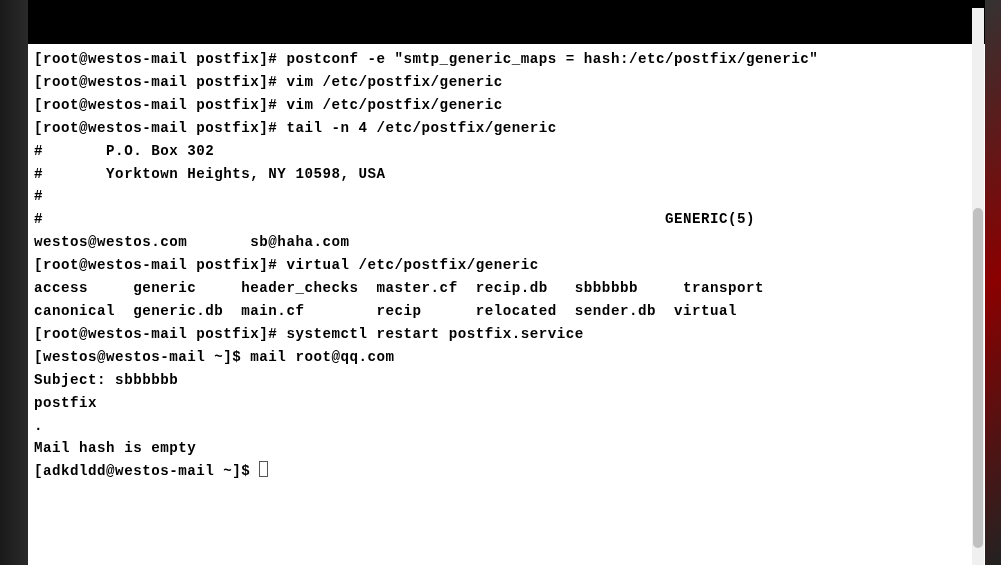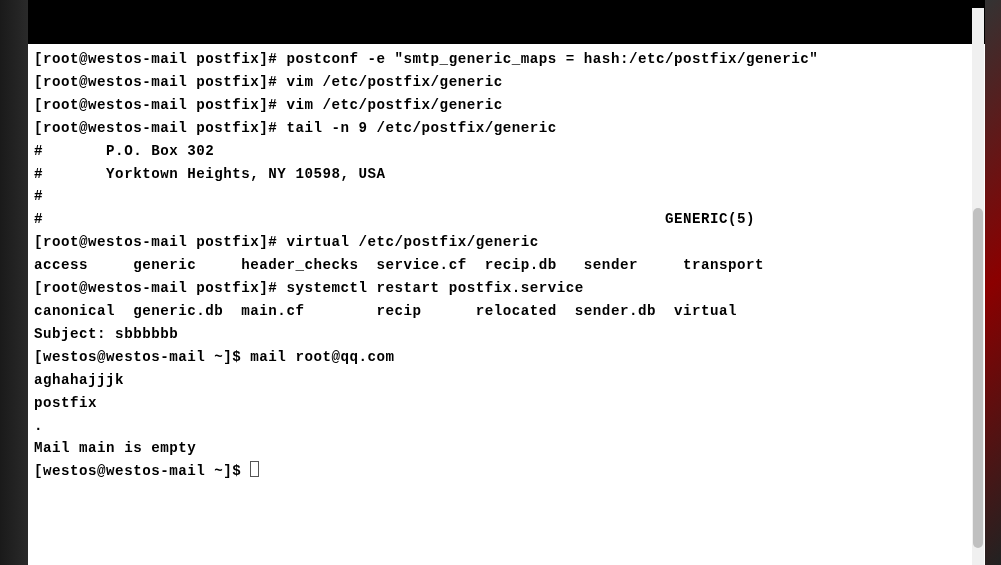--- a/index.html
+++ b/index.html
@@ -80,33 +80,33 @@
 </head>
 <body>
 
 <div class="frame-left"></div>
 <div class="frame-right"></div>
 
 <div class="terminal">
   <div class="terminal-line">[root@westos-mail postfix]# postconf -e "smtp_generic_maps = hash:/etc/postfix/generic"</div>
   <div class="terminal-line">[root@westos-mail postfix]# vim /etc/postfix/generic</div>
   <div class="terminal-line">[root@westos-mail postfix]# vim /etc/postfix/generic</div>
-  <div class="terminal-line">[root@westos-mail postfix]# tail -n 9 /etc/postfix/generic</div>
+  <div class="terminal-line">[root@westos-mail postfix]# tail -n 4 /etc/postfix/generic</div>
   <div class="terminal-line">#       P.O. Box 302</div>
   <div class="terminal-line">#       Yorktown Heights, NY 10598, USA</div>
   <div class="terminal-line">#</div>
   <div class="terminal-line">#                                                                     GENERIC(5)</div>
+  <div class="terminal-line">westos@westos.com       sb@haha.com</div>
   <div class="terminal-line">[root@westos-mail postfix]# virtual /etc/postfix/generic</div>
-  <div class="terminal-line">access     generic     header_checks  service.cf  recip.db   sender     transport</div>
+  <div class="terminal-line">access     generic     header_checks  master.cf  recip.db   sbbbbbb     transport</div>
+  <div class="terminal-line">canonical  generic.db  main.cf        recip      relocated  sender.db  virtual</div>
   <div class="terminal-line">[root@westos-mail postfix]# systemctl restart postfix.service</div>
-  <div class="terminal-line">canonical  generic.db  main.cf        recip      relocated  sender.db  virtual</div>
+  <div class="terminal-line">[westos@westos-mail ~]$ mail root@qq.com</div>
   <div class="terminal-line">Subject: sbbbbbb</div>
-  <div class="terminal-line">[westos@westos-mail ~]$ mail root@qq.com</div>
-  <div class="terminal-line">aghahajjjk</div>
   <div class="terminal-line">postfix</div>
   <div class="terminal-line">.</div>
-  <div class="terminal-line">Mail main is empty</div>
-  <div class="terminal-line"><span>[westos@westos-mail ~]$ </span><span class="cursor"></span></div>
+  <div class="terminal-line">Mail hash is empty</div>
+  <div class="terminal-line"><span>[adkdldd@westos-mail ~]$ </span><span class="cursor"></span></div>
 </div>
 
 <div class="scrollbar">
   <div class="scrollbar-thumb"></div>
 </div>
 
 </body></html>

